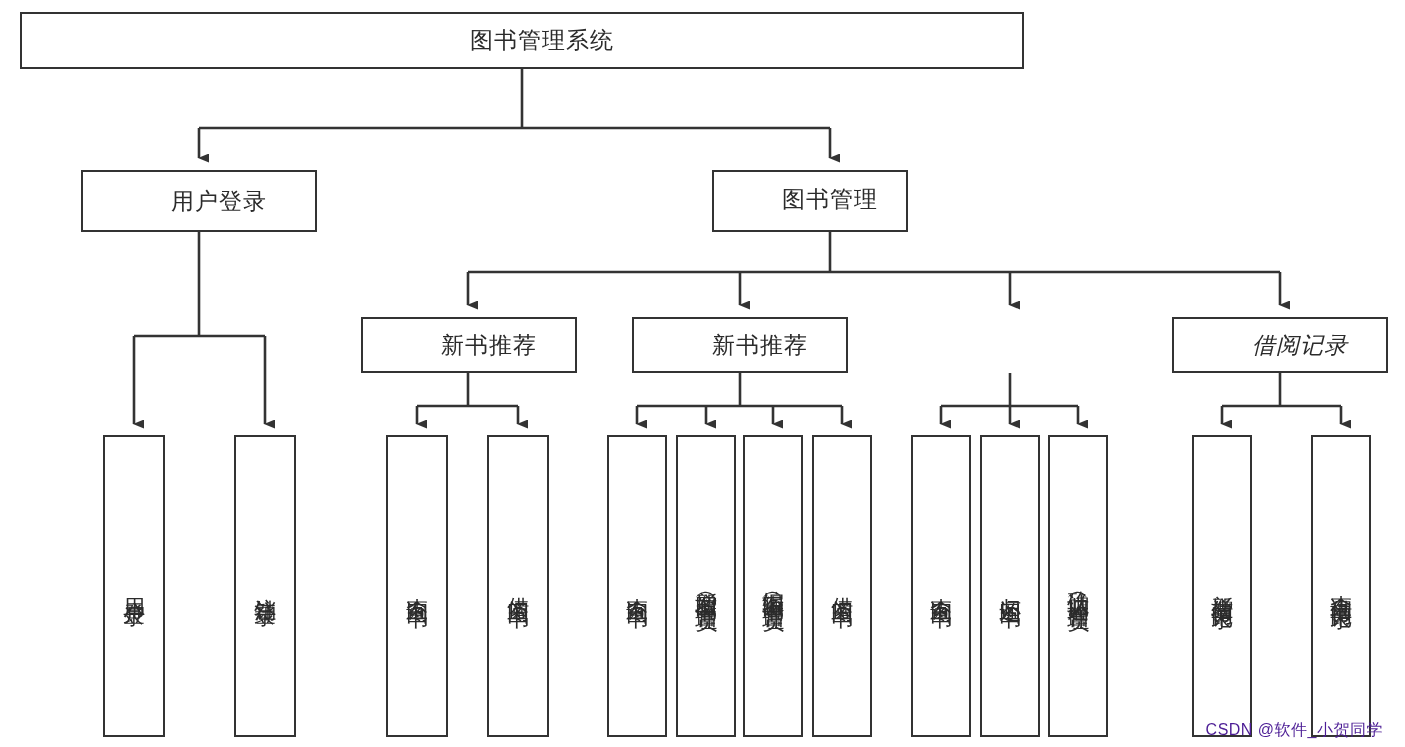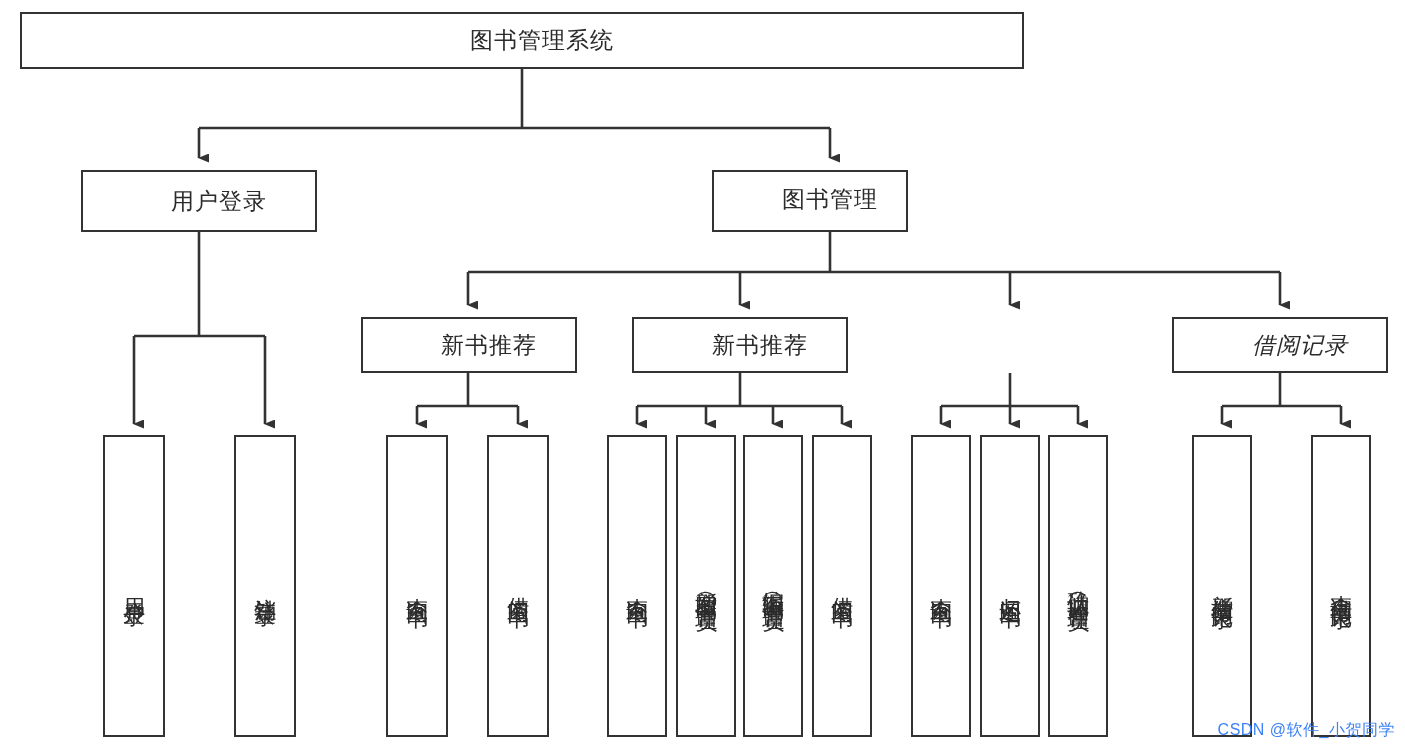--- a/index.html
+++ b/index.html
@@ -55,24 +55,24 @@
     text-orientation: upright;
     font-size: 22px;
     line-height: 1.30;
     letter-spacing: 3px;
     white-space: normal;
     max-height: 100%;
     text-align: center;
   }
   .watermark {
     position: absolute;
-    right: 10px;
+    right: 22px;
     bottom: 6px;
     font-size: 16px;
-    color: #3b82f6;
+    color: #4c1d95;
     letter-spacing: 0.5px;
     white-space: nowrap;
     text-align: center;
   }
 </style>
 </head>
 <body>
 
 <div id="diagram-root">
 

